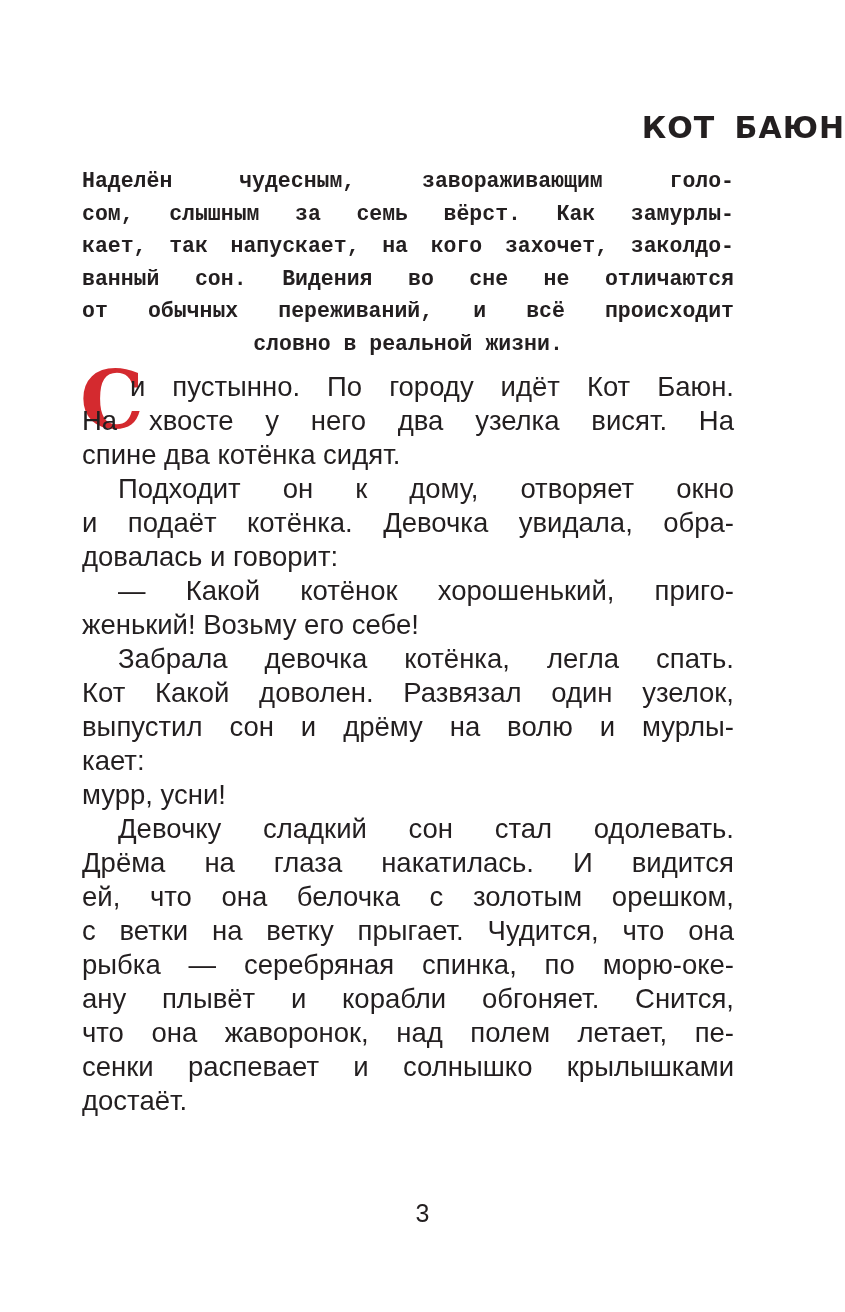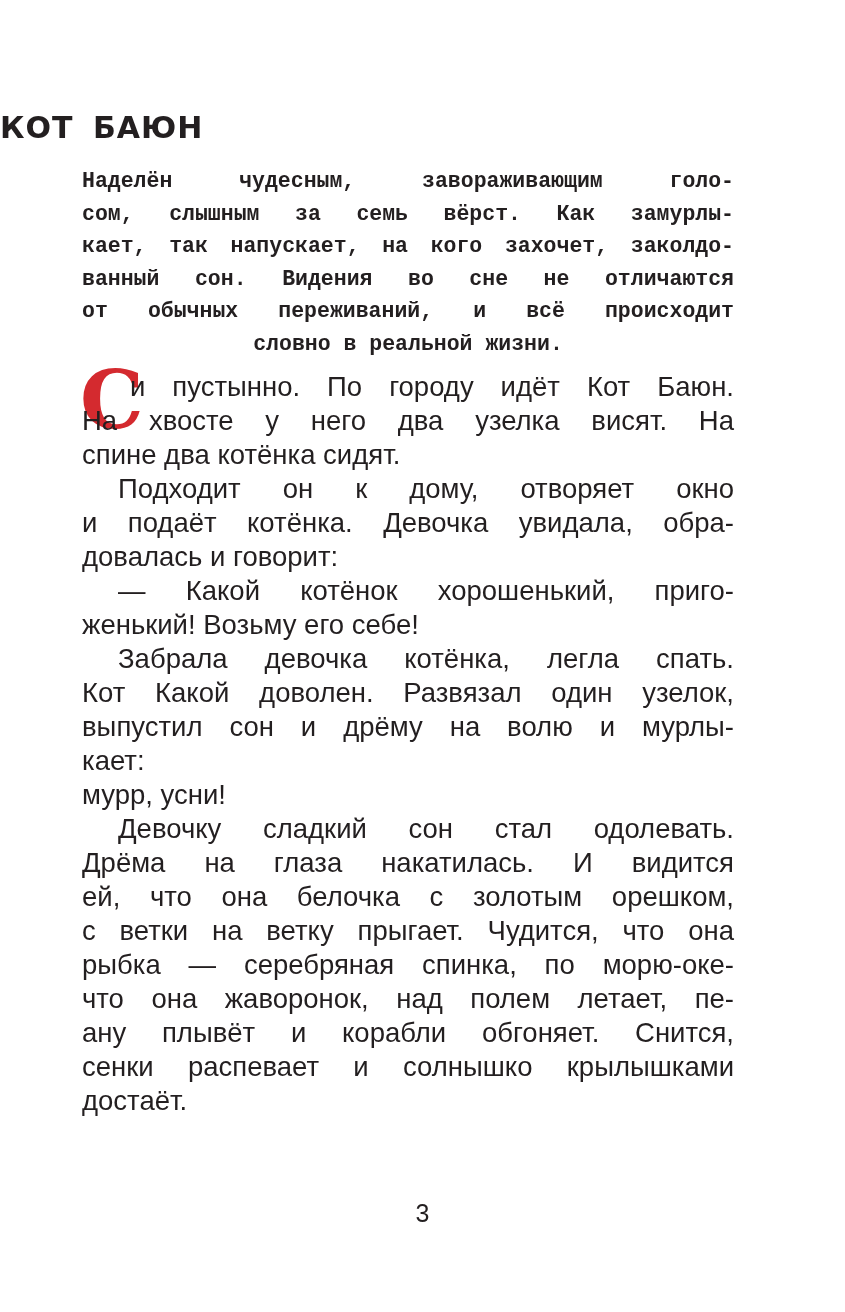--- a/index.html
+++ b/index.html
@@ -1,19 +1,19 @@
 <!DOCTYPE html>
 <html><head>
   <meta charset="utf-8">
   <style>
     html, body { margin: 0; padding: 0; background: #ffffff; }
     body { width: 845px; height: 1312px; position: relative; overflow: hidden; color: #231f20; }
     .title {
       position: absolute; left: 0; width: 845px; top: 108px;
-      text-align: left; font-family: "DejaVu Sans", sans-serif; font-weight: bold;
+      text-align: right; font-family: "DejaVu Sans", sans-serif; font-weight: bold;
       font-size: 30px; letter-spacing: 1px; word-spacing: 8px; line-height: 40px;
     }
     .lead {
       position: absolute; left: 82px; width: 652px; top: 165px;
       font-family: "DejaVu Sans", sans-serif; font-weight: bold; font-size: 21.5px;
       line-height: 32.5px;
     }
     .lead .ln { display: block; text-align: justify; text-align-last: justify; white-space: nowrap; height: 32.5px; font-family: Liberation Mono, monospace; }
     .lead .ln.last { text-align: left; text-align-last: center; }
     .body {
@@ -62,19 +62,19 @@
   <span class="ln ind">Забрала девочка котёнка, легла спать.</span>
   <span class="ln">Кот Какой доволен. Развязал один узелок,</span>
   <span class="ln">выпустил сон и дрёму на волю и мурлы-</span>
   <span class="ln end">кает:</span>
   <span class="ln end">мурр, усни!</span>
   <span class="ln ind">Девочку сладкий сон стал одолевать.</span>
   <span class="ln">Дрёма на глаза накатилась. И видится</span>
   <span class="ln">ей, что она белочка с золотым орешком,</span>
   <span class="ln">с ветки на ветку прыгает. Чудится, что она</span>
   <span class="ln">рыбка — серебряная спинка, по морю-оке-</span>
+  <span class="ln">ану плывёт и корабли обгоняет. Снится,</span>
   <span class="ln">что она жаворонок, над полем летает, пе-</span>
-  <span class="ln">ану плывёт и корабли обгоняет. Снится,</span>
   <span class="ln">сенки распевает и солнышко крылышками</span>
   <span class="ln end">достаёт.</span>
 </div>
 
 <div class="pagenum">3</div>
 
 </body></html>

